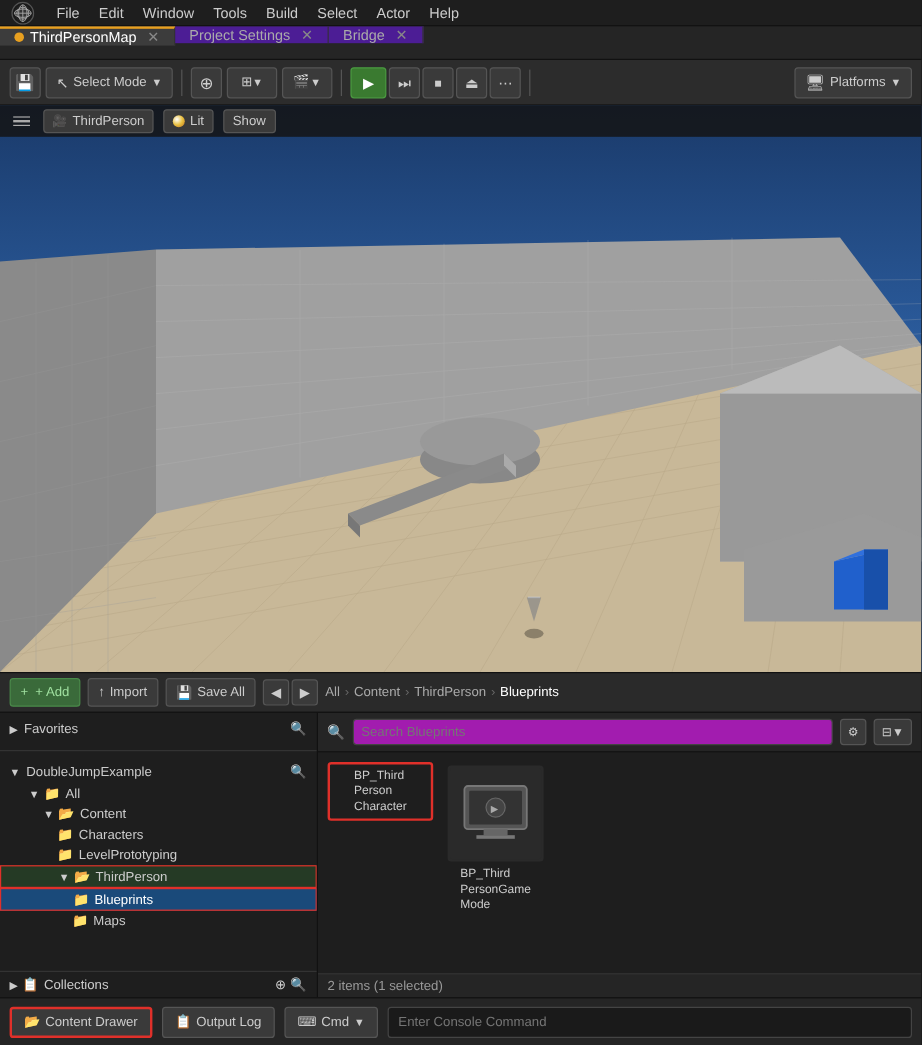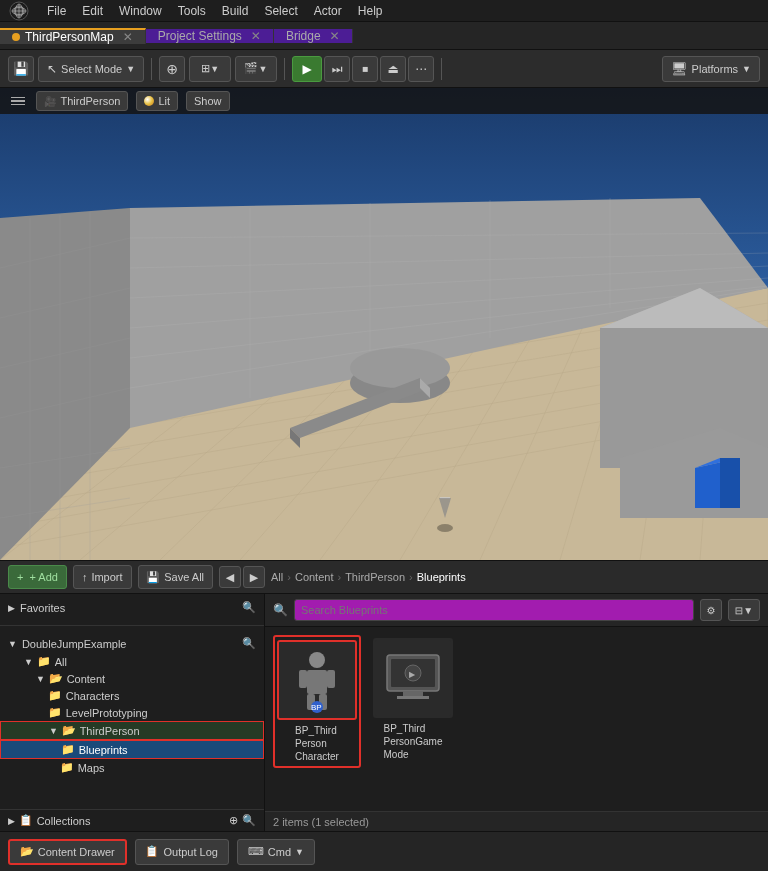--- a/index.html
+++ b/index.html
@@ -39,21 +39,21 @@
       font-size: 12px;
       cursor: pointer;
       border-radius: 2px;
     }
 
     
     .tab-bar {
       height: 28px;
       background: #252525;
       display: flex;
-      align-items: center;
+      align-items: flex-start;
       border-bottom: 1px solid #111;
     }
     .tab {
       display: flex;
       align-items: center;
       padding: 0 12px;
       gap: 5px;
       font-size: 12px;
       color: #aaa;
       cursor: pointer;
@@ -744,35 +744,20 @@
       <div class="search-bar">
         <span style="color:#aaa;font-size:12px;">🔍</span>
         <input type="text" class="search-input" style="flex: 1 1 0%; background: #a21caf; border: 1px solid rgb(68, 68, 68); border-radius: 3px; color: rgb(204, 204, 204); font-size: 11px; padding: 2px 6px; height: 22px; outline: none;" placeholder="Search Blueprints">
         <div class="toolbar-icon-btn" style="height:22px;width:22px;background:#3a3a3a;border-color:#555;font-size:10px;">⚙</div>
         <div class="toolbar-icon-btn" style="height:22px;width:32px;background:#3a3a3a;border-color:#555;font-size:10px;">⊟▼</div>
       </div>
 
       <div class="asset-grid">
 
         <div class="asset-item selected">
-          <div class="asset-thumb selected-thumb">
-            <svg width="76" height="76" viewBox="0 0 76 76">
-              <rect width="76" height="76" fill="#2a2a2a" rx="2"></rect>
-
-              <circle cx="38" cy="18" r="8" fill="#888"></circle>
-              <rect x="28" y="28" width="20" height="24" fill="#777" rx="2"></rect>
-              <rect x="20" y="28" width="8" height="18" fill="#777" rx="2"></rect>
-              <rect x="48" y="28" width="8" height="18" fill="#777" rx="2"></rect>
-              <rect x="28" y="52" width="8" height="16" fill="#777" rx="2"></rect>
-              <rect x="40" y="52" width="8" height="16" fill="#777" rx="2"></rect>
-
-              <circle cx="38" cy="65" r="6" fill="#3060cc"></circle>
-              <text x="32" y="68" font-size="8" fill="#fff">BP</text>
-            </svg>
-          </div>
           <div class="asset-label">BP_Third<br>Person<br>Character</div>
         </div>
 
         <div class="asset-item">
           <div class="asset-thumb">
             <svg width="76" height="76" viewBox="0 0 76 76">
               <rect width="76" height="76" fill="#2a2a2a" rx="2"></rect>
 
               <rect x="12" y="15" width="52" height="36" fill="#555" rx="3" stroke="#777" stroke-width="1.5"></rect>
               <rect x="16" y="19" width="44" height="28" fill="#333" rx="1"></rect>
@@ -801,13 +786,14 @@
   </div>
   <div class="bottom-btn">
     <span style="font-size:11px;">📋</span>
     <span>Output Log</span>
   </div>
   <div class="bottom-btn">
     <span style="font-size:11px;">⌨</span>
     <span>Cmd</span>
     <span class="chevron">▼</span>
   </div>
+  <input type="text" class="console-input" placeholder="Enter Console Command" style="">
 </div>
 
 </body></html>

